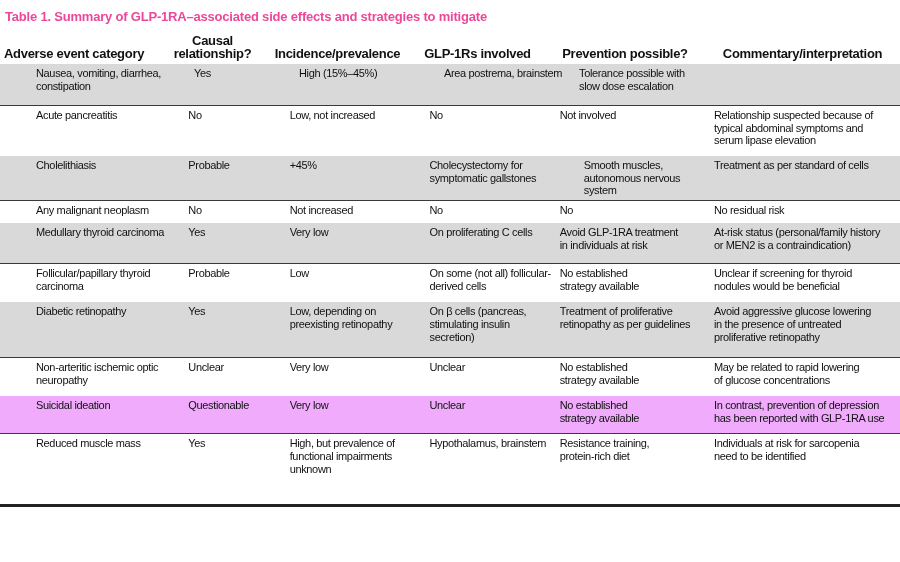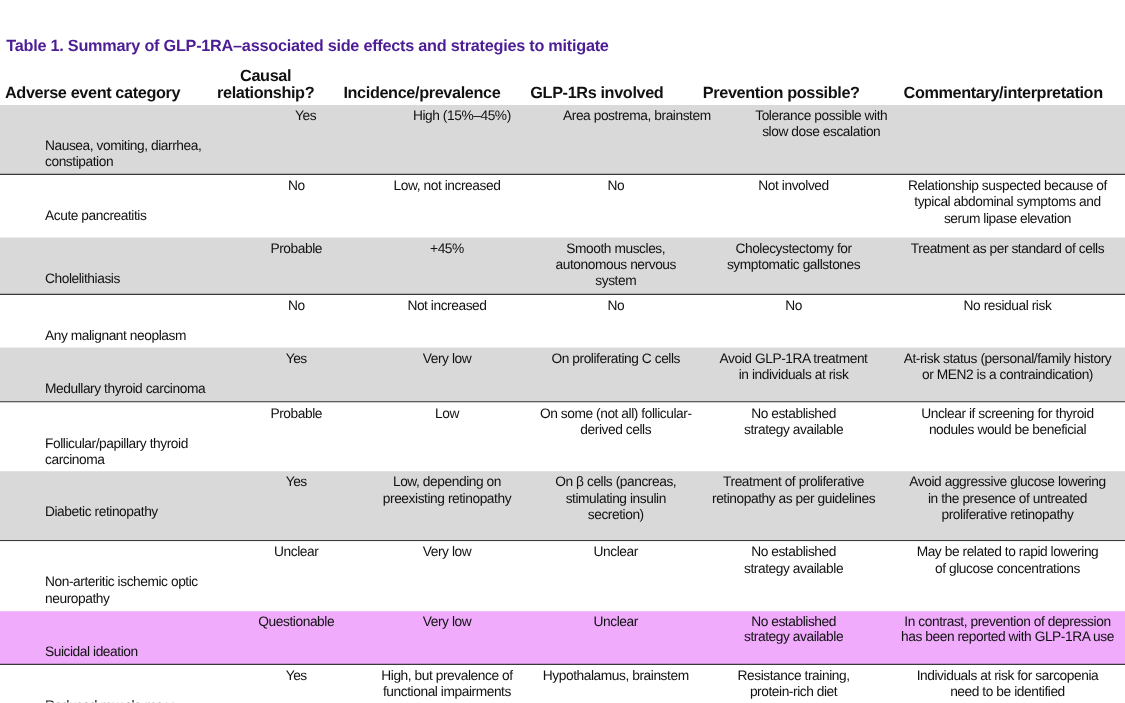--- a/index.html
+++ b/index.html
@@ -11,22 +11,21 @@
     overflow: hidden;
   }
   .page { width: 900px; }
 
   .table-title {
     padding: 9px 0 0 5px;
     height: 34px;
     font-size: 13px;
     font-weight: bold;
     letter-spacing: -0.2px;
-    color: #4c1d95;
-    margin-top: 20px;
+    color: #ec4899;
   }
 
   .thead {
     display: flex;
     align-items: flex-end;
     height: 30px;
     padding-bottom: 4px;
   }
   .hcell {
     font-size: 13px;
@@ -43,27 +42,27 @@
     align-items: stretch;
     background: #ffffff;
     padding-left: 32px;
   }
   .row.shaded { border-bottom: 1px solid #3a3a3a; }
 
   .cell {
     font-size: 11px;
     letter-spacing: -0.35px;
     line-height: 12.7px;
-    text-align: center;
+    text-align: left;
     padding: 3px 2px;
     white-space: pre-line;
   }
 
   
-  .c0 { width: 160px; text-align: left; padding-left: 4px; margin-top: 24px; }
+  .c0 { width: 160px; text-align: left; padding-left: 4px; }
   .c1 { width: 105px; }
   .c2 { width: 145px; }
   .c3 { width: 135px; }
   .c4 { width: 160px; }
   .c5 { width: 195px; }
 
   
   .tbody .row:nth-child(1)  { min-height: 42px; }
   .tbody .row:nth-child(2)  { min-height: 50px; }
   .tbody .row:nth-child(3)  { min-height: 33px; }
@@ -107,24 +106,24 @@
         <div class="cell c3">No</div>
         <div class="cell c4">Not involved</div>
         <div class="cell c5">Relationship suspected because of
 typical abdominal symptoms and
 serum lipase elevation</div>
       </div>
       <div class="row shaded" style="background: rgb(217, 217, 217);">
         <div class="cell c0">Cholelithiasis</div>
         <div class="cell c1">Probable</div>
         <div class="cell c2">+45%</div>
+        <div class="cell c4">Cholecystectomy for
+symptomatic gallstones</div>
         <div class="cell c3">Smooth muscles,
 autonomous nervous system</div>
-        <div class="cell c4">Cholecystectomy for
-symptomatic gallstones</div>
         <div class="cell c5">Treatment as per standard of cells</div>
       </div>
       <div class="row">
         <div class="cell c0">Any malignant neoplasm</div>
         <div class="cell c1">No</div>
         <div class="cell c2">Not increased</div>
         <div class="cell c3">No</div>
         <div class="cell c4">No</div>
         <div class="cell c5">No residual risk</div>
       </div>

